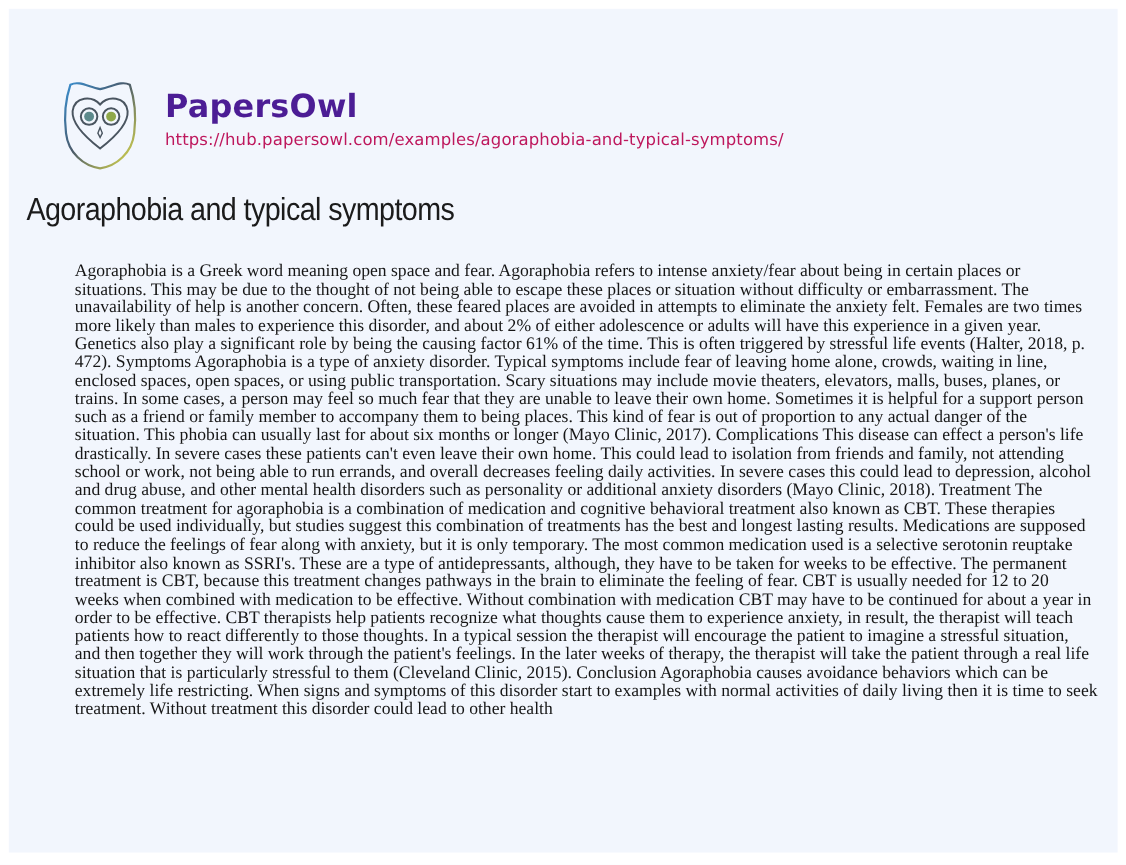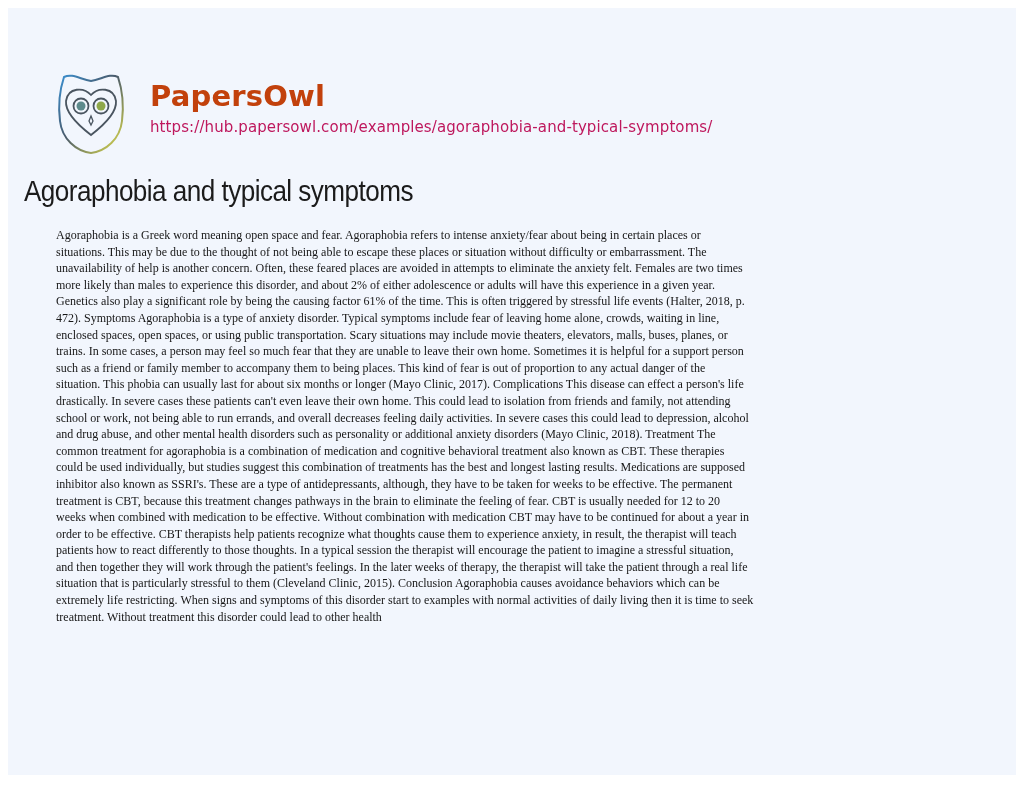--- a/index.html
+++ b/index.html
@@ -34,21 +34,21 @@
     }
     .brand-block {
       display: flex;
       flex-direction: column;
       justify-content: center;
     }
     .brand-name {
       font-family: "DejaVu Sans", sans-serif;
       font-weight: bold;
       font-size: 29px;
-      color: #c2410c;
+      color: #4c1d95;
       letter-spacing: 0.2px;
       line-height: 34px;
       margin-top: -6px;
     }
     .brand-url {
       font-family: "DejaVu Sans", sans-serif;
       font-size: 15px;
       color: #be185d;
       line-height: 20px;
       margin-top: 4px;
@@ -67,24 +67,24 @@
       transform: scaleX(0.9);
       transform-origin: left center;
       white-space: nowrap;
     }
     .body-text {
       position: absolute;
       left: 48px;
       top: 219px;
       width: 945px;
       font-family: "Liberation Serif", serif;
-      font-size: 12px;
+      font-size: 16px;
       line-height: 16.6px;
       color: #161616;
-      margin: 0;
+      margin: 12px;
     }
     .body-text .line {
       display: block;
       white-space: nowrap;
     }
   </style>
 </head>
 <body>
 
 <div class="card">
@@ -127,20 +127,21 @@
     <span class="line">472). Symptoms Agoraphobia is a type of anxiety disorder. Typical symptoms include fear of leaving home alone, crowds, waiting in line,</span>
     <span class="line">enclosed spaces, open spaces, or using public transportation. Scary situations may include movie theaters, elevators, malls, buses, planes, or</span>
     <span class="line">trains. In some cases, a person may feel so much fear that they are unable to leave their own home. Sometimes it is helpful for a support person</span>
     <span class="line">such as a friend or family member to accompany them to being places. This kind of fear is out of proportion to any actual danger of the</span>
     <span class="line">situation. This phobia can usually last for about six months or longer (Mayo Clinic, 2017). Complications This disease can effect a person's life</span>
     <span class="line">drastically. In severe cases these patients can't even leave their own home. This could lead to isolation from friends and family, not attending</span>
     <span class="line">school or work, not being able to run errands, and overall decreases feeling daily activities. In severe cases this could lead to depression, alcohol</span>
     <span class="line">and drug abuse, and other mental health disorders such as personality or additional anxiety disorders (Mayo Clinic, 2018). Treatment The</span>
     <span class="line">common treatment for agoraphobia is a combination of medication and cognitive behavioral treatment also known as CBT. These therapies</span>
     <span class="line">could be used individually, but studies suggest this combination of treatments has the best and longest lasting results. Medications are supposed</span>
+    <span class="line">to reduce the feelings of fear along with anxiety, but it is only temporary. The most common medication used is a selective serotonin reuptake</span>
     <span class="line">inhibitor also known as SSRI's. These are a type of antidepressants, although, they have to be taken for weeks to be effective. The permanent</span>
     <span class="line">treatment is CBT, because this treatment changes pathways in the brain to eliminate the feeling of fear. CBT is usually needed for 12 to 20</span>
     <span class="line">weeks when combined with medication to be effective. Without combination with medication CBT may have to be continued for about a year in</span>
     <span class="line">order to be effective. CBT therapists help patients recognize what thoughts cause them to experience anxiety, in result, the therapist will teach</span>
     <span class="line">patients how to react differently to those thoughts. In a typical session the therapist will encourage the patient to imagine a stressful situation,</span>
     <span class="line">and then together they will work through the patient's feelings. In the later weeks of therapy, the therapist will take the patient through a real life</span>
     <span class="line">situation that is particularly stressful to them (Cleveland Clinic, 2015). Conclusion Agoraphobia causes avoidance behaviors which can be</span>
     <span class="line">extremely life restricting. When signs and symptoms of this disorder start to examples with normal activities of daily living then it is time to seek</span>
     <span class="line">treatment. Without treatment this disorder could lead to other health</span>
   </p>

